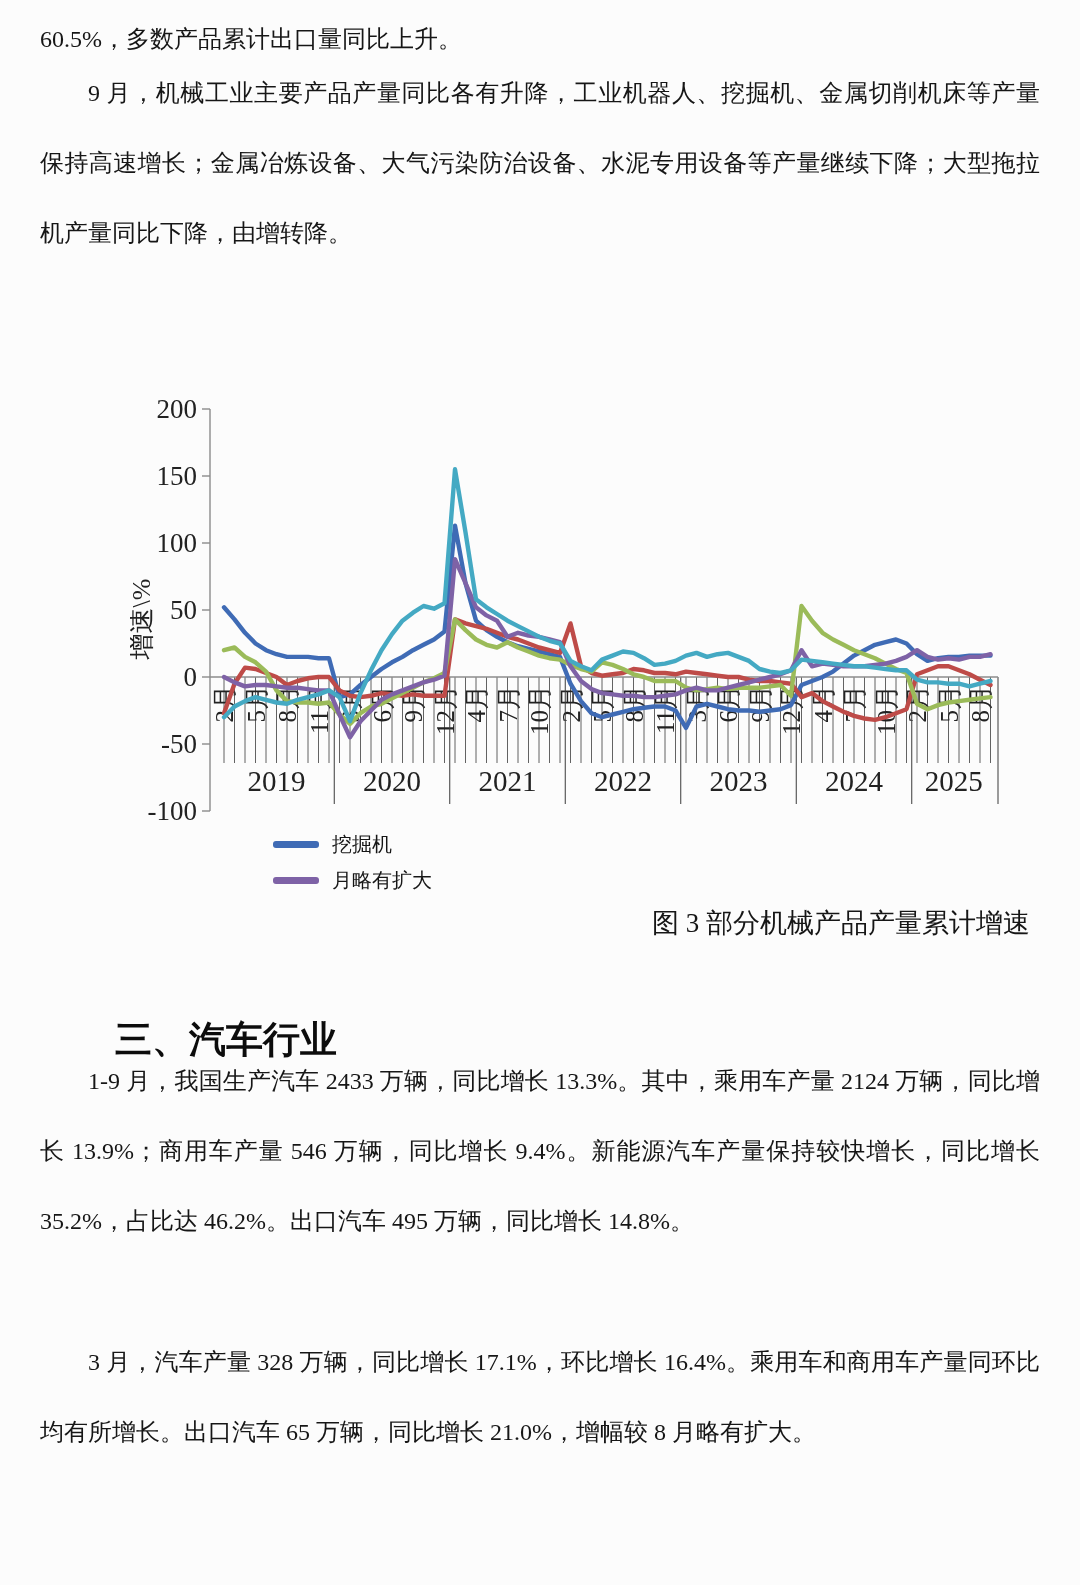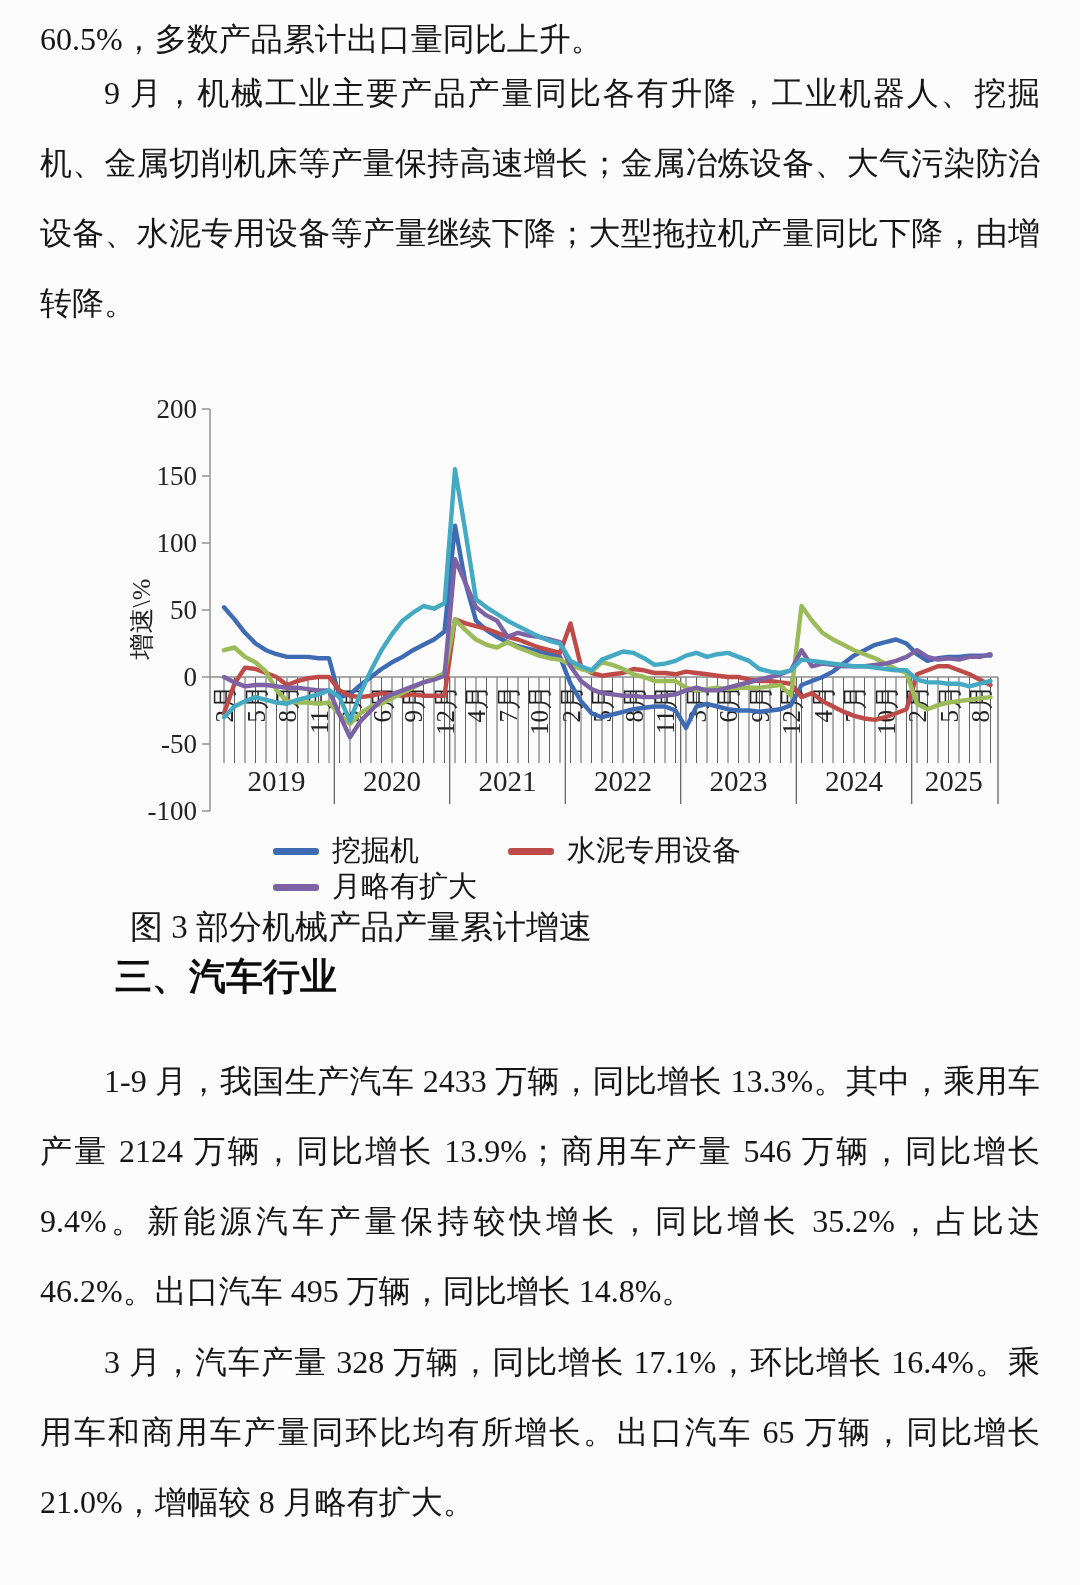--- a/index.html
+++ b/index.html
@@ -3,37 +3,37 @@
 <meta charset="utf-8">
 <style>
   html,body{margin:0;padding:0;}
   body{
     width:1080px;height:1585px;position:relative;overflow:hidden;
     background:#fcfcfc;color:#161616;
     font-family:"Liberation Serif","DejaVu Serif",serif;
   }
   .para{
     position:absolute;left:40px;width:1000px;margin:0;
-    font-size:32px;line-height:70px;text-align:justify;
+    font-size:24px;line-height:70px;text-align:justify;
     font-family:"Liberation Serif","DejaVu Serif",serif;
   }
   .indent{text-indent:2em;}
   #p1{top:4px;}
   #p2{top:58px;}
   #figure{position:absolute;top:365px;left:90px;width:900px;height:600px;}
   #chart{position:absolute;top:0;left:0;}
   .legend-item{position:absolute;white-space:nowrap;}
   .swatch{display:inline-block;width:46px;height:7px;border-radius:3px;vertical-align:middle;margin-right:9px;}
-  .legend-label{font-size:29px;color:#161616;vertical-align:middle;}
+  .legend-label{font-size:20px;color:#161616;vertical-align:middle;}
   #figcaption{
     position:absolute;top:524px;left:0;width:900px;margin:0;
-    text-align:left;font-size:33px;color:#161616;
+    text-align:right;font-size:27px;color:#161616;
   }
   #heading{
-    position:absolute;top:952px;left:115px;margin:0;
+    position:absolute;top:1015px;left:115px;margin:0;
     font-family:"Liberation Sans","DejaVu Sans",sans-serif;
     font-size:37px;font-weight:700;color:#0c0c0c;
   }
   #p3{top:1046px;}
   #p4{top:1327px;}
   .ytick{font:27px "Liberation Serif",serif;fill:#222;}
   .xtick{font:25px "Liberation Serif",serif;fill:#222;}
   .yearlabel{font:29px "Liberation Serif",serif;fill:#222;}
   .ytitle{font:26px "Liberation Serif",serif;fill:#222;}
 </style>
@@ -186,24 +186,20 @@
       <polyline points="94.0,332.2 104.5,302.7 115.0,286.6 125.5,288.0 136.0,292.0 146.5,296.0 157.0,304.0 167.5,300.0 178.0,297.3 188.5,296.0 199.0,296.0 209.5,309.4 220.0,314.8 230.5,316.1 241.0,314.8 251.5,312.1 262.0,313.4 272.5,314.8 283.0,313.4 293.5,314.8 304.0,314.8 314.5,314.8 325.0,238.4 335.5,242.4 346.0,245.1 356.5,247.8 367.0,251.8 377.5,255.8 388.0,258.5 398.5,262.5 409.0,266.5 419.5,269.2 430.0,271.9 440.5,242.4 451.0,285.3 461.5,292.0 472.0,294.7 482.5,293.3 493.0,292.0 503.5,288.0 514.0,289.3 524.5,292.0 535.0,292.0 545.5,293.3 556.0,290.6 566.5,292.0 577.0,293.3 587.5,294.7 598.0,296.0 608.5,296.0 619.0,298.7 629.5,300.0 640.0,300.0 650.5,301.4 661.0,302.7 671.5,316.1 682.0,312.1 692.5,320.1 703.0,325.5 713.5,330.8 724.0,334.9 734.5,337.5 745.0,338.9 755.5,336.2 766.0,332.2 776.5,328.2 787.0,293.3 797.5,289.3 808.0,285.3 818.5,285.3 829.0,289.3 839.5,293.3 850.0,298.7 860.5,304.0" fill="none" stroke="#BE4B48" stroke-width="4.4" stroke-linejoin="round" stroke-linecap="round"></polyline>
       <polyline points="94.0,269.2 104.5,266.5 115.0,275.9 125.5,281.3 136.0,290.6 146.5,309.4 157.0,320.1 167.5,321.5 178.0,321.5 188.5,322.8 199.0,321.5 209.5,333.5 220.0,342.9 230.5,332.2 241.0,325.5 251.5,322.8 262.0,317.4 272.5,312.1 283.0,306.7 293.5,301.4 304.0,297.3 314.5,292.0 325.0,238.4 335.5,249.1 346.0,258.5 356.5,263.8 367.0,266.5 377.5,261.2 388.0,266.5 398.5,270.5 409.0,274.6 419.5,277.2 430.0,278.6 440.5,283.9 451.0,288.0 461.5,290.6 472.0,281.3 482.5,283.9 493.0,288.0 503.5,293.3 514.0,296.0 524.5,300.0 535.0,300.0 545.5,300.0 556.0,306.7 566.5,309.4 577.0,308.1 587.5,306.7 598.0,308.1 608.5,306.7 619.0,306.7 629.5,306.7 640.0,305.4 650.5,304.0 661.0,314.8 671.5,225.0 682.0,239.7 692.5,251.8 703.0,258.5 713.5,263.8 724.0,269.2 734.5,273.2 745.0,277.2 755.5,282.6 766.0,288.0 776.5,292.0 787.0,322.8 797.5,328.2 808.0,324.1 818.5,321.5 829.0,320.1 839.5,318.8 850.0,317.4 860.5,316.1" fill="none" stroke="#9BBB59" stroke-width="4.4" stroke-linejoin="round" stroke-linecap="round"></polyline>
       <polyline points="94.0,296.0 104.5,301.4 115.0,305.4 125.5,304.0 136.0,304.0 146.5,305.4 157.0,306.7 167.5,306.7 178.0,308.1 188.5,309.4 199.0,309.4 209.5,333.5 220.0,356.3 230.5,340.2 241.0,329.5 251.5,318.8 262.0,313.4 272.5,309.4 283.0,305.4 293.5,301.4 304.0,298.7 314.5,294.7 325.0,178.1 335.5,202.2 346.0,226.3 356.5,234.4 367.0,239.7 377.5,255.8 388.0,251.8 398.5,254.5 409.0,255.8 419.5,258.5 430.0,261.2 440.5,285.3 451.0,300.0 461.5,308.1 472.0,312.1 482.5,313.4 493.0,314.8 503.5,314.8 514.0,316.1 524.5,316.1 535.0,314.8 545.5,313.4 556.0,309.4 566.5,306.7 577.0,309.4 587.5,309.4 598.0,306.7 608.5,304.0 619.0,301.4 629.5,298.7 640.0,296.0 650.5,293.3 661.0,289.3 671.5,269.2 682.0,285.3 692.5,282.6 703.0,283.9 713.5,285.3 724.0,285.3 734.5,285.3 745.0,283.9 755.5,282.6 766.0,279.9 776.5,275.9 787.0,269.2 797.5,275.9 808.0,278.6 818.5,277.2 829.0,278.6 839.5,275.9 850.0,275.9 860.5,273.2" fill="none" stroke="#7E62A6" stroke-width="4.4" stroke-linejoin="round" stroke-linecap="round"></polyline>
       <polyline points="94.0,336.2 104.5,325.5 115.0,320.1 125.5,316.1 136.0,318.8 146.5,321.5 157.0,322.8 167.5,318.8 178.0,316.1 188.5,313.4 199.0,309.4 209.5,316.1 220.0,340.2 230.5,312.1 241.0,289.3 251.5,269.2 262.0,253.1 272.5,239.7 283.0,231.7 293.5,225.0 304.0,227.7 314.5,222.3 325.0,88.3 335.5,151.3 346.0,218.3 356.5,226.3 367.0,233.0 377.5,239.7 388.0,245.1 398.5,250.4 409.0,255.8 419.5,259.8 430.0,262.5 440.5,279.9 451.0,285.3 461.5,289.3 472.0,278.6 482.5,274.6 493.0,270.5 503.5,271.9 514.0,277.2 524.5,283.9 535.0,282.6 545.5,279.9 556.0,274.6 566.5,271.9 577.0,275.9 587.5,273.2 598.0,271.9 608.5,275.9 619.0,279.9 629.5,288.0 640.0,290.6 650.5,292.0 661.0,289.3 671.5,278.6 682.0,279.9 692.5,281.3 703.0,282.6 713.5,283.9 724.0,285.3 734.5,285.3 745.0,286.6 755.5,288.0 766.0,289.3 776.5,289.3 787.0,298.7 797.5,301.4 808.0,301.4 818.5,302.7 829.0,302.7 839.5,305.4 850.0,302.7 860.5,300.0" fill="none" stroke="#44A9C3" stroke-width="4.4" stroke-linejoin="round" stroke-linecap="round"></polyline>
     </svg>
 
   <div class="legend-item" style="left:143px;top:450px">
     <span class="swatch" style="background: rgb(63, 107, 181);"></span>
     <span class="legend-label">挖掘机</span>
   </div>
-  <div class="legend-item" style="left:378px;top:450px">
-    <span class="swatch" style="background: rgb(190, 75, 72);"></span>
-    <span class="legend-label">水泥专用设备</span>
-  </div>
   <div class="legend-item" style="left:143px;top:486px">
     <span class="swatch" style="background: rgb(126, 98, 166);"></span>
     <span class="legend-label">月略有扩大</span>
   </div>
 
   <figcaption id="figcaption">图 3 部分机械产品产量累计增速</figcaption>
 </figure>
 
 <h2 id="heading">三、汽车行业</h2>
 

